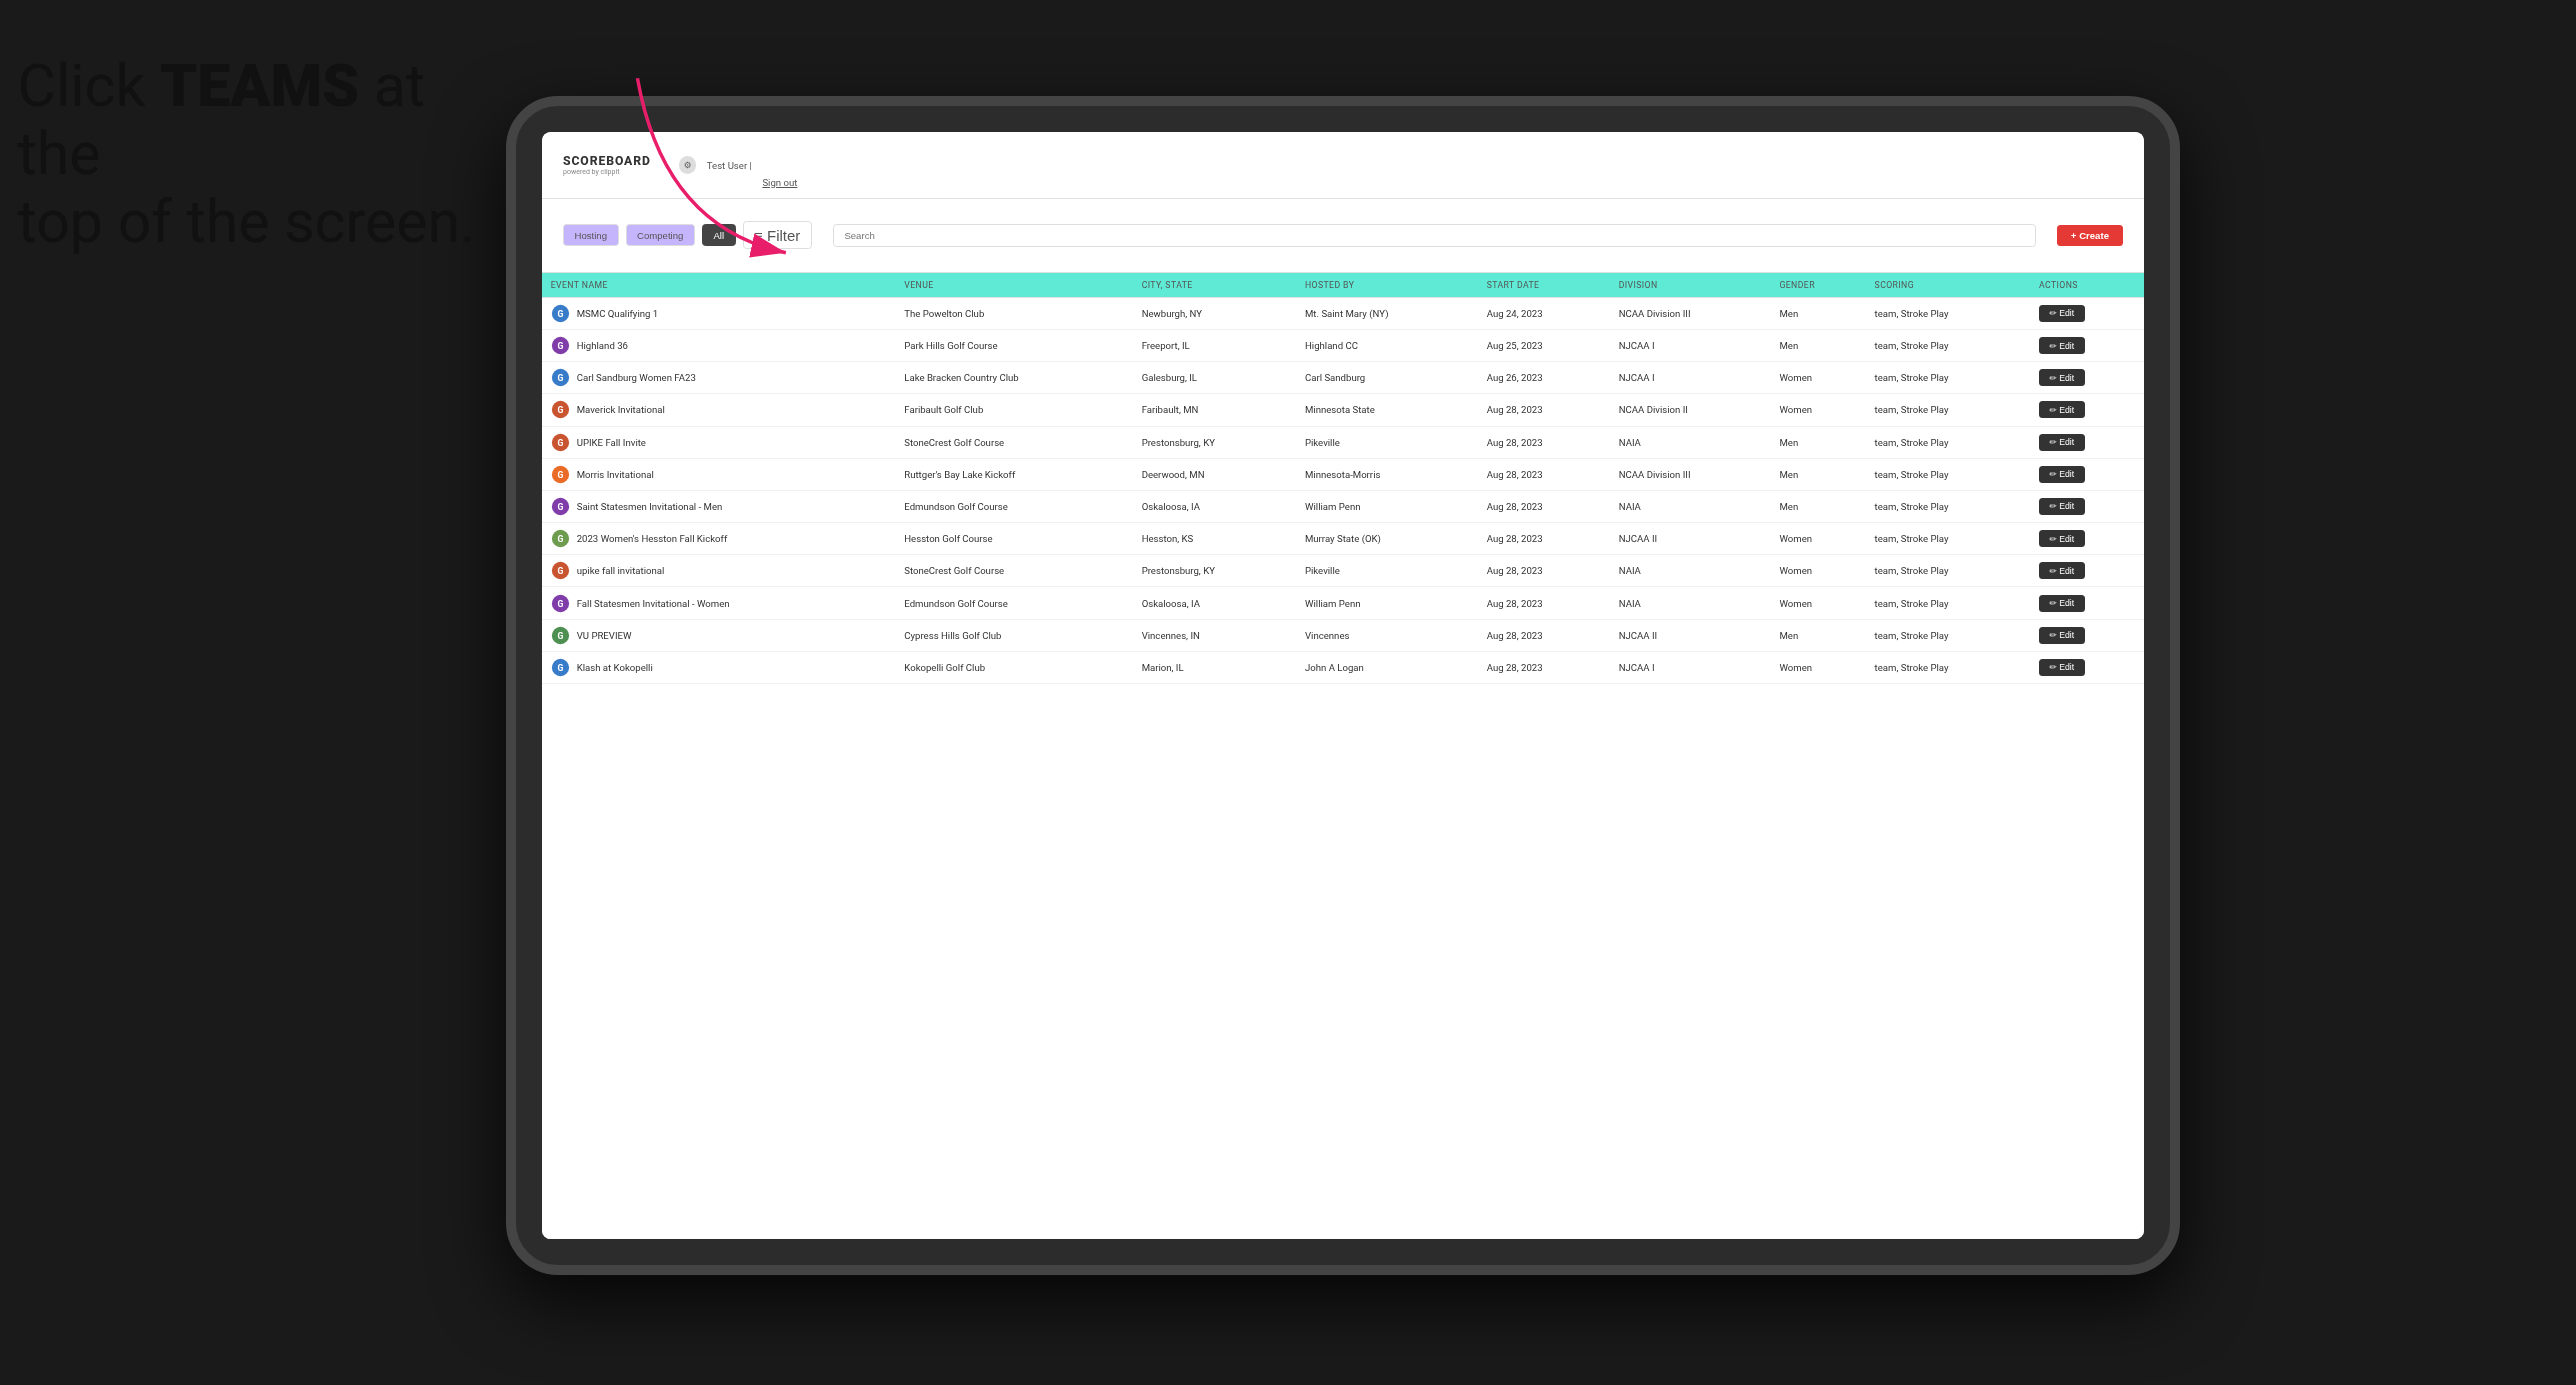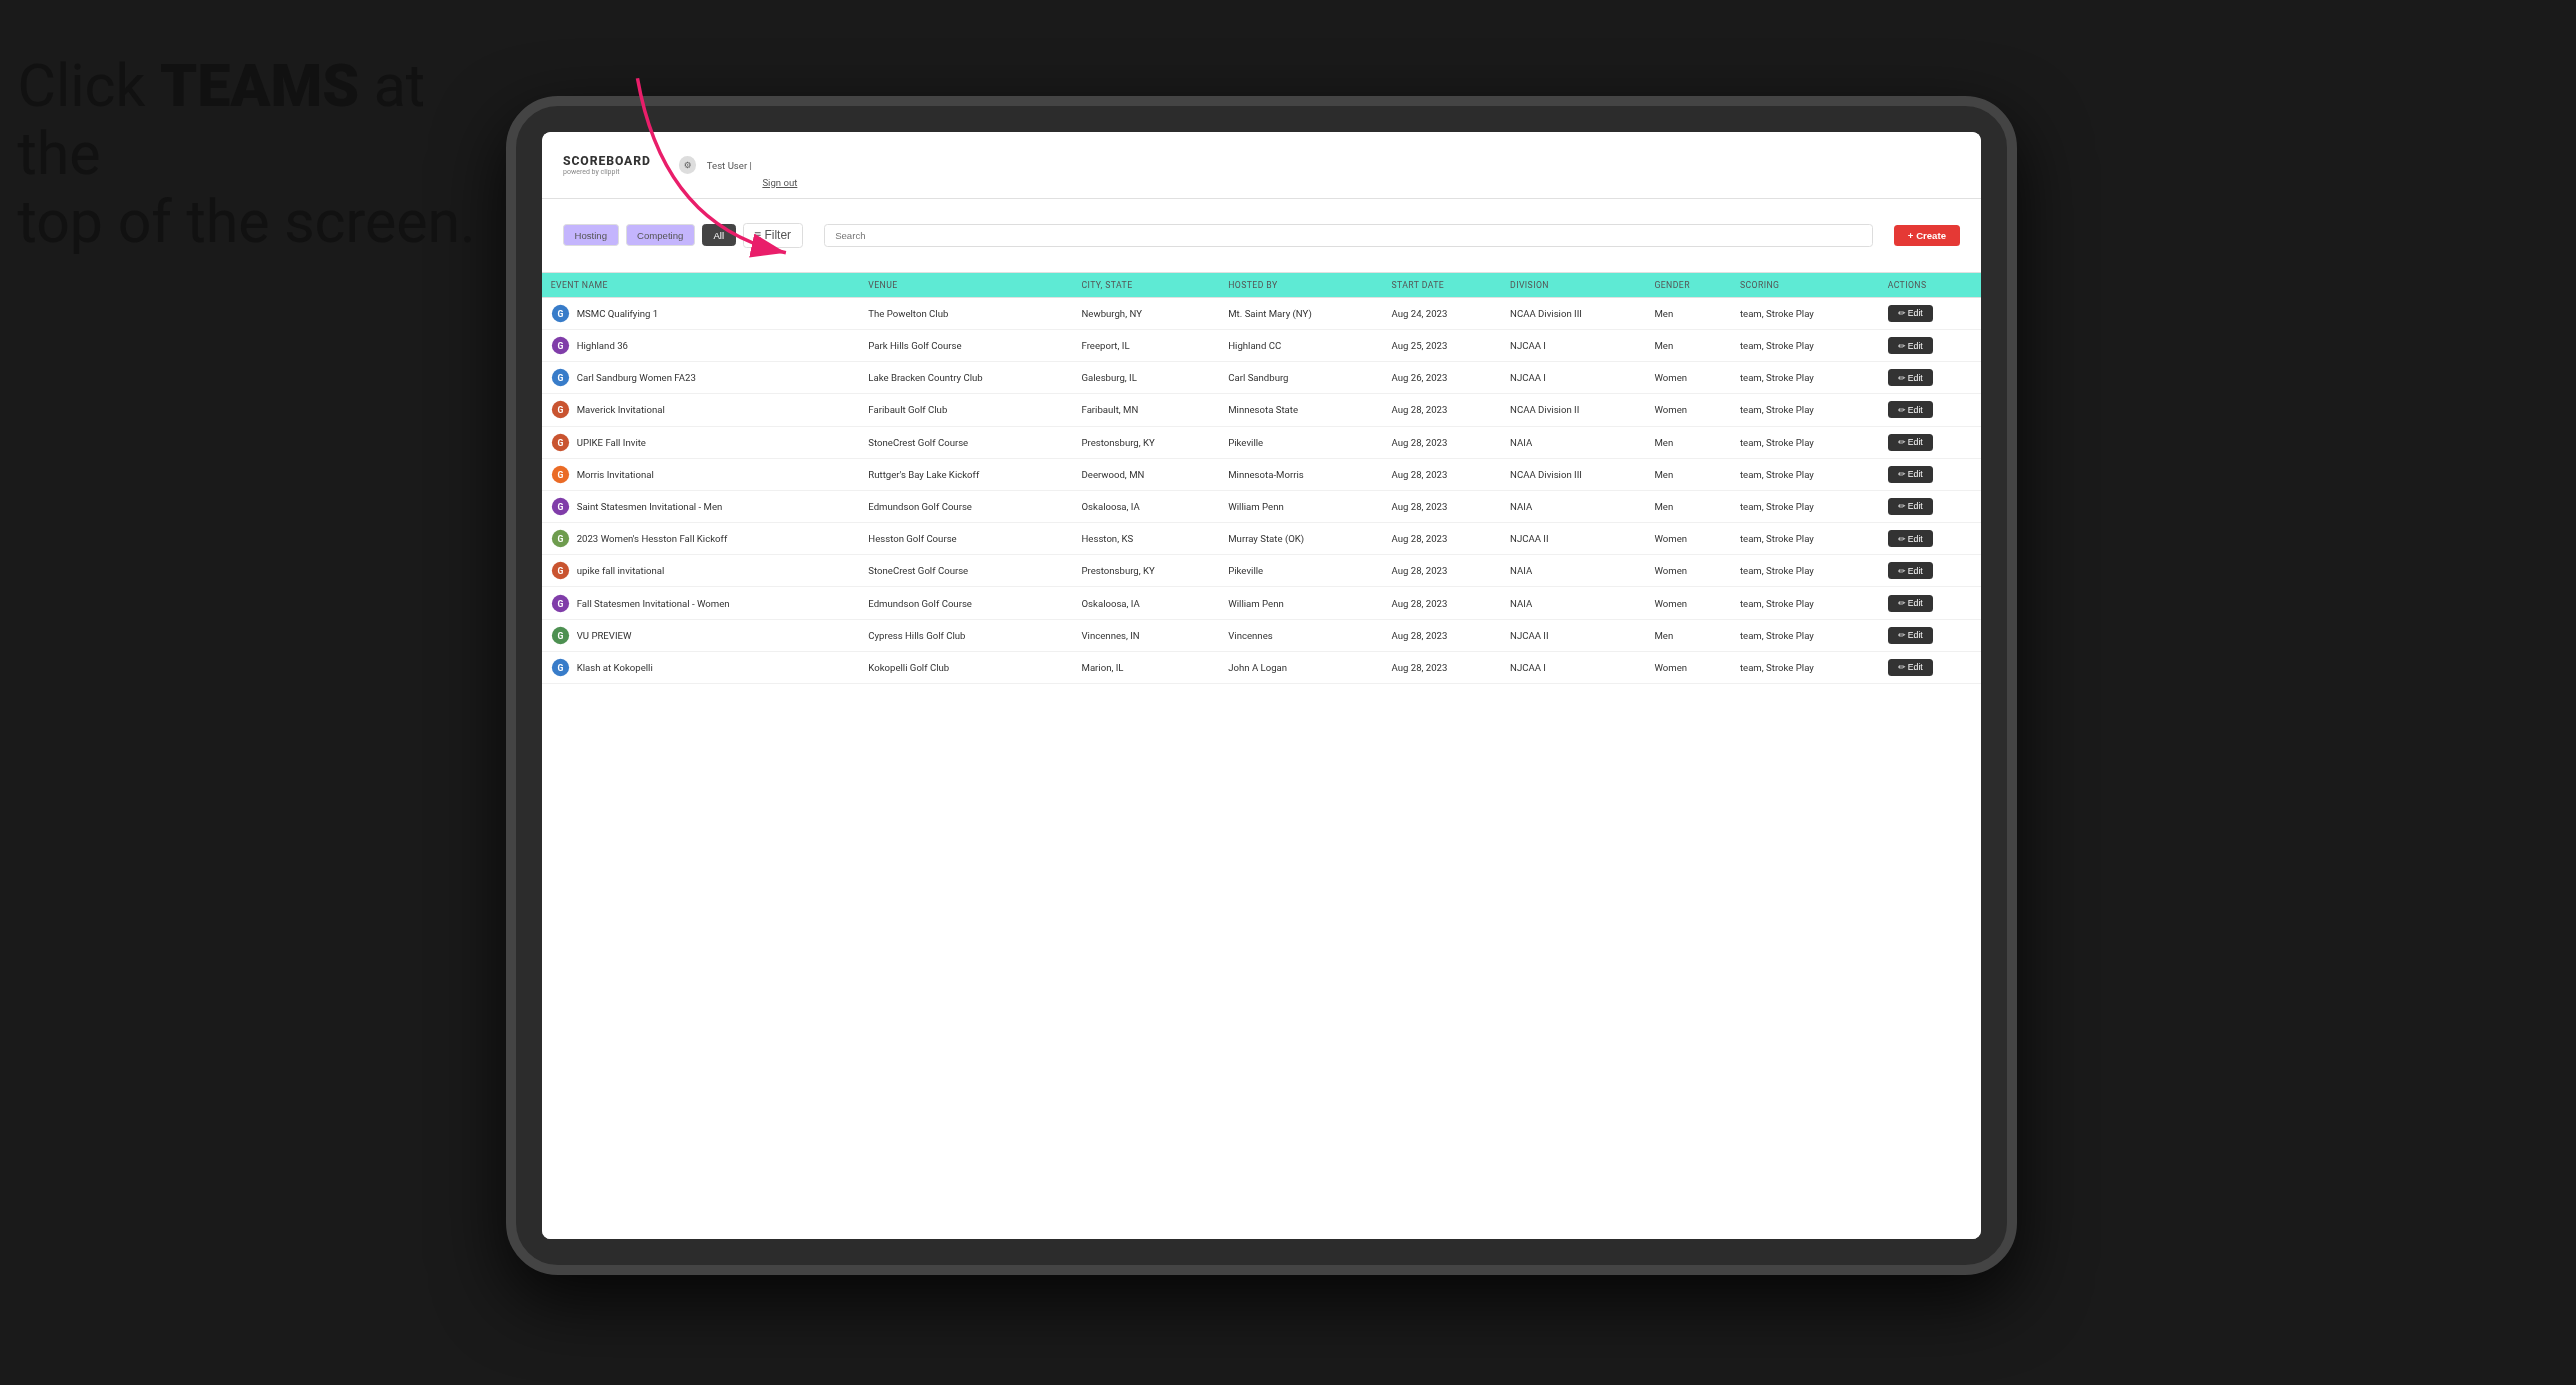--- a/index.html
+++ b/index.html
@@ -10,21 +10,21 @@
       height: 1386px;
       position: relative;
       overflow: hidden;
     }
 
     
     .tablet-frame {
       position: absolute;
       top: 96px;
       left: 506px;
-      width: 1511px;
+      width: 1674px;
       height: 1179px;
       background: #2c2c2c;
       border-radius: 52px;
       border: 10.5px solid #444;
       box-shadow: 0 26px 70px rgba(0,0,0,0.8);
       overflow: hidden;
     }
 
     .tablet-screen {
       position: absolute;
@@ -134,21 +134,21 @@
       background: #444;
       color: white;
       border-color: #444;
     }
 
     .filter-icon-btn {
       padding: 4.4px 10.5px;
       border: 0.9px solid #ddd;
       border-radius: 3.5px;
       background: white;
-      font-size: 12px;
+      font-size: 15px;
       cursor: pointer;
       color: #555;
       display: flex;
       align-items: center;
       gap: 3.5px;
     }
 
     .search-box {
       flex: 1;
       margin: 16px 14px;

